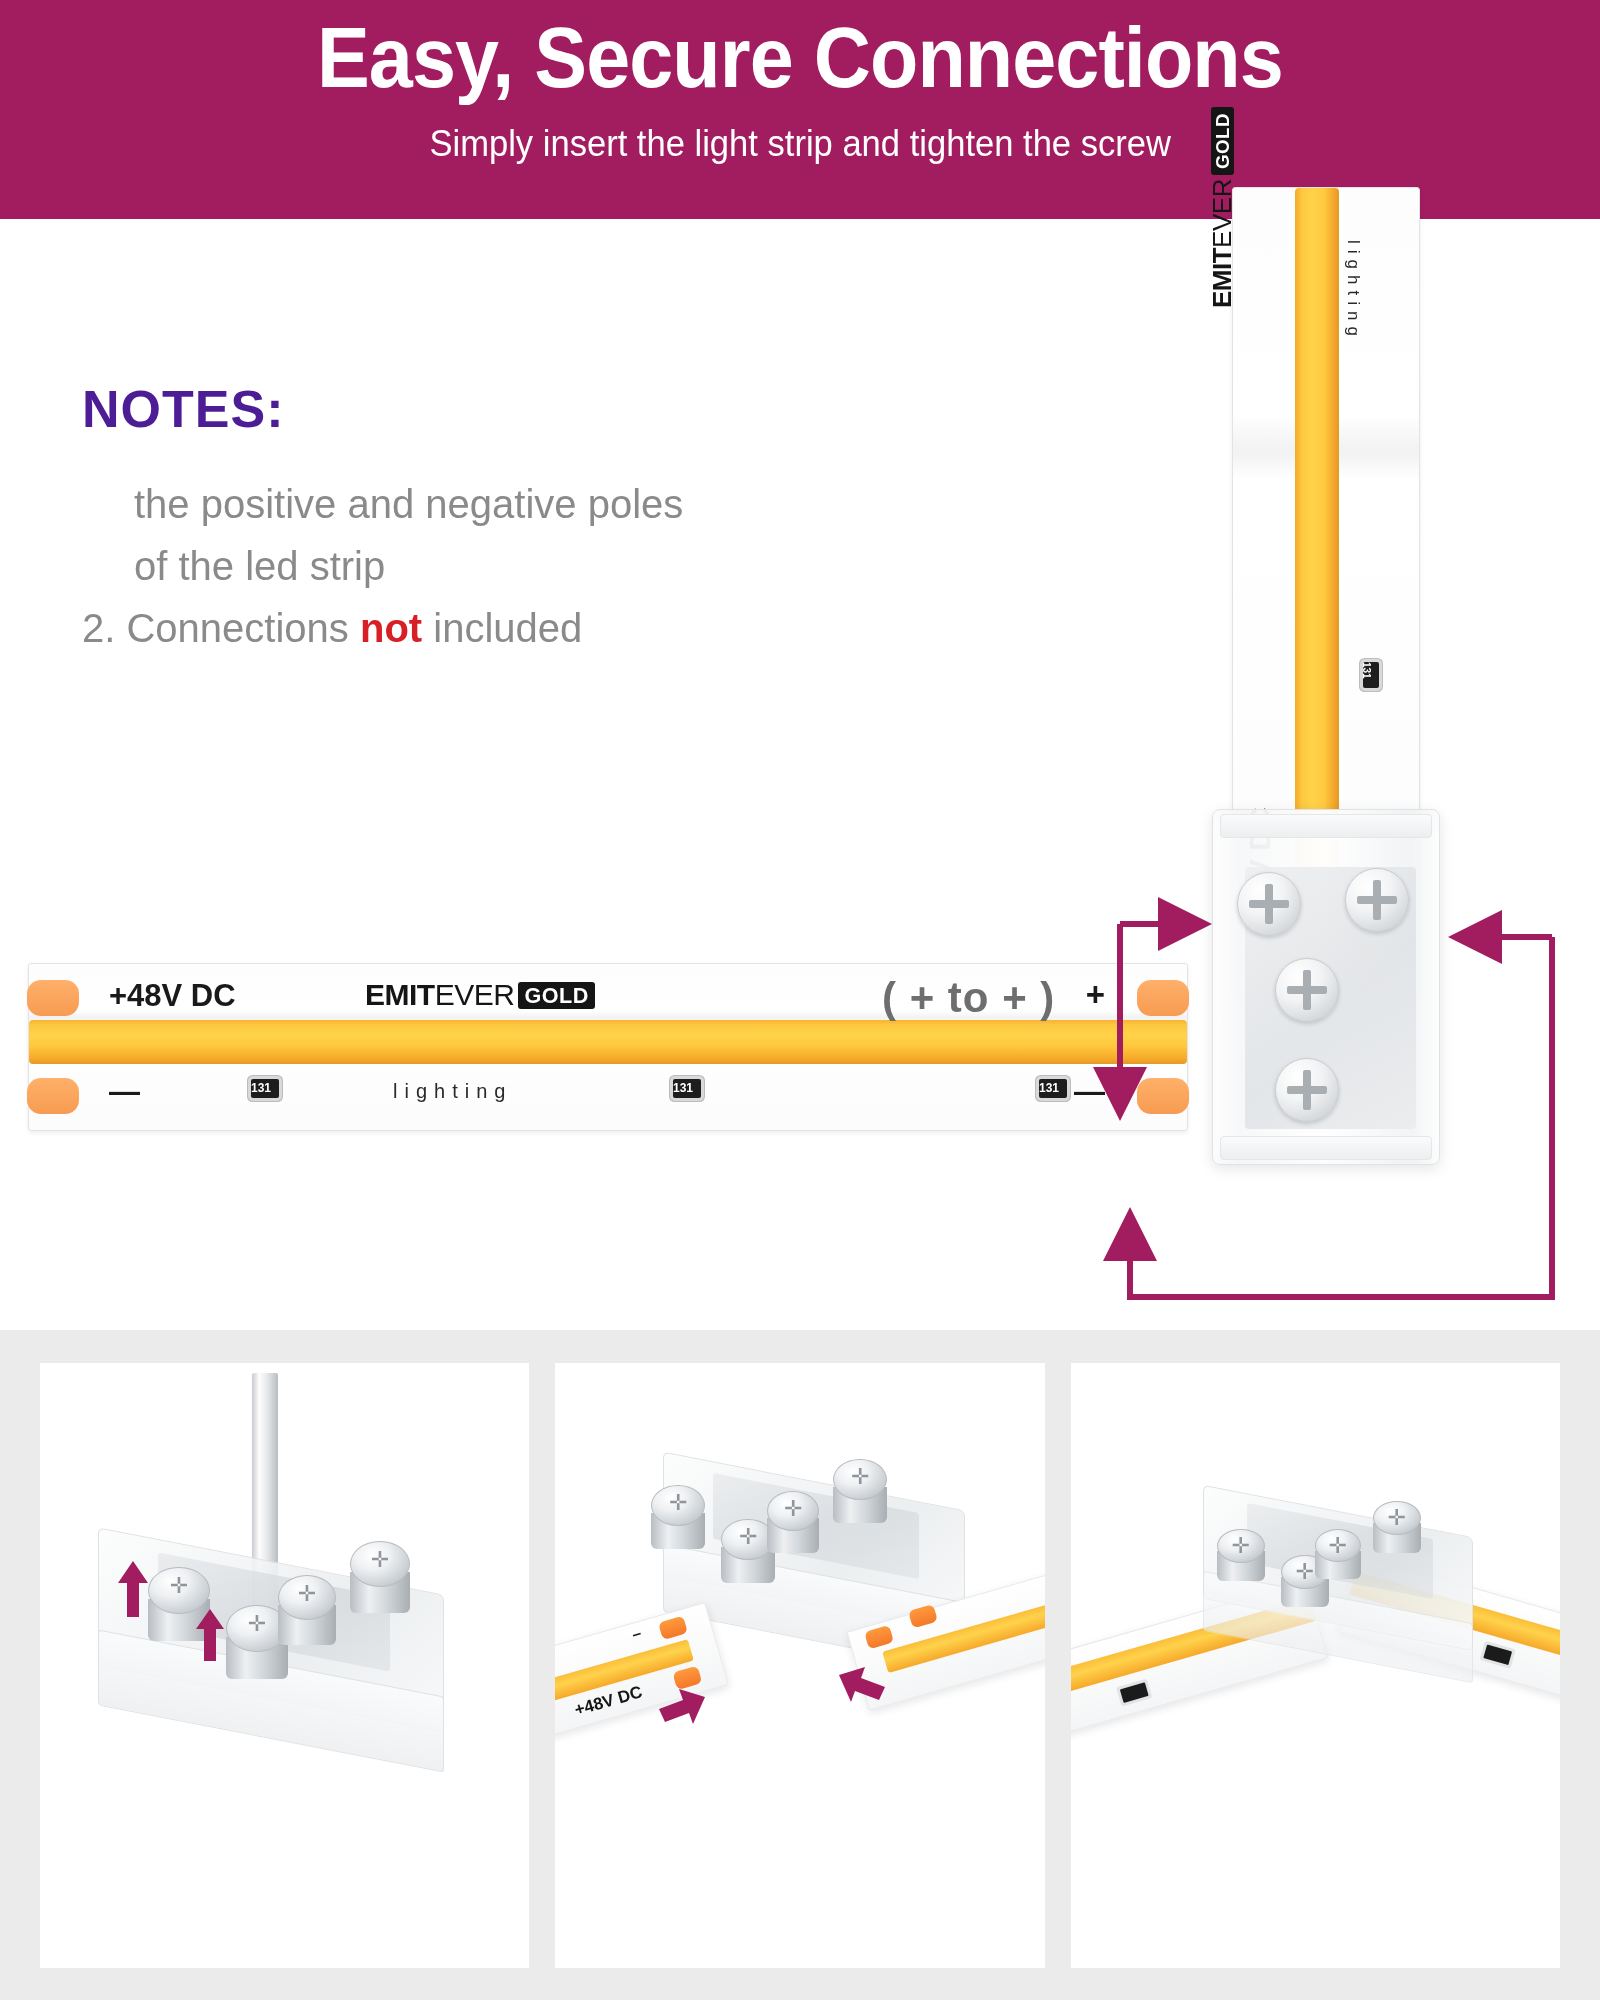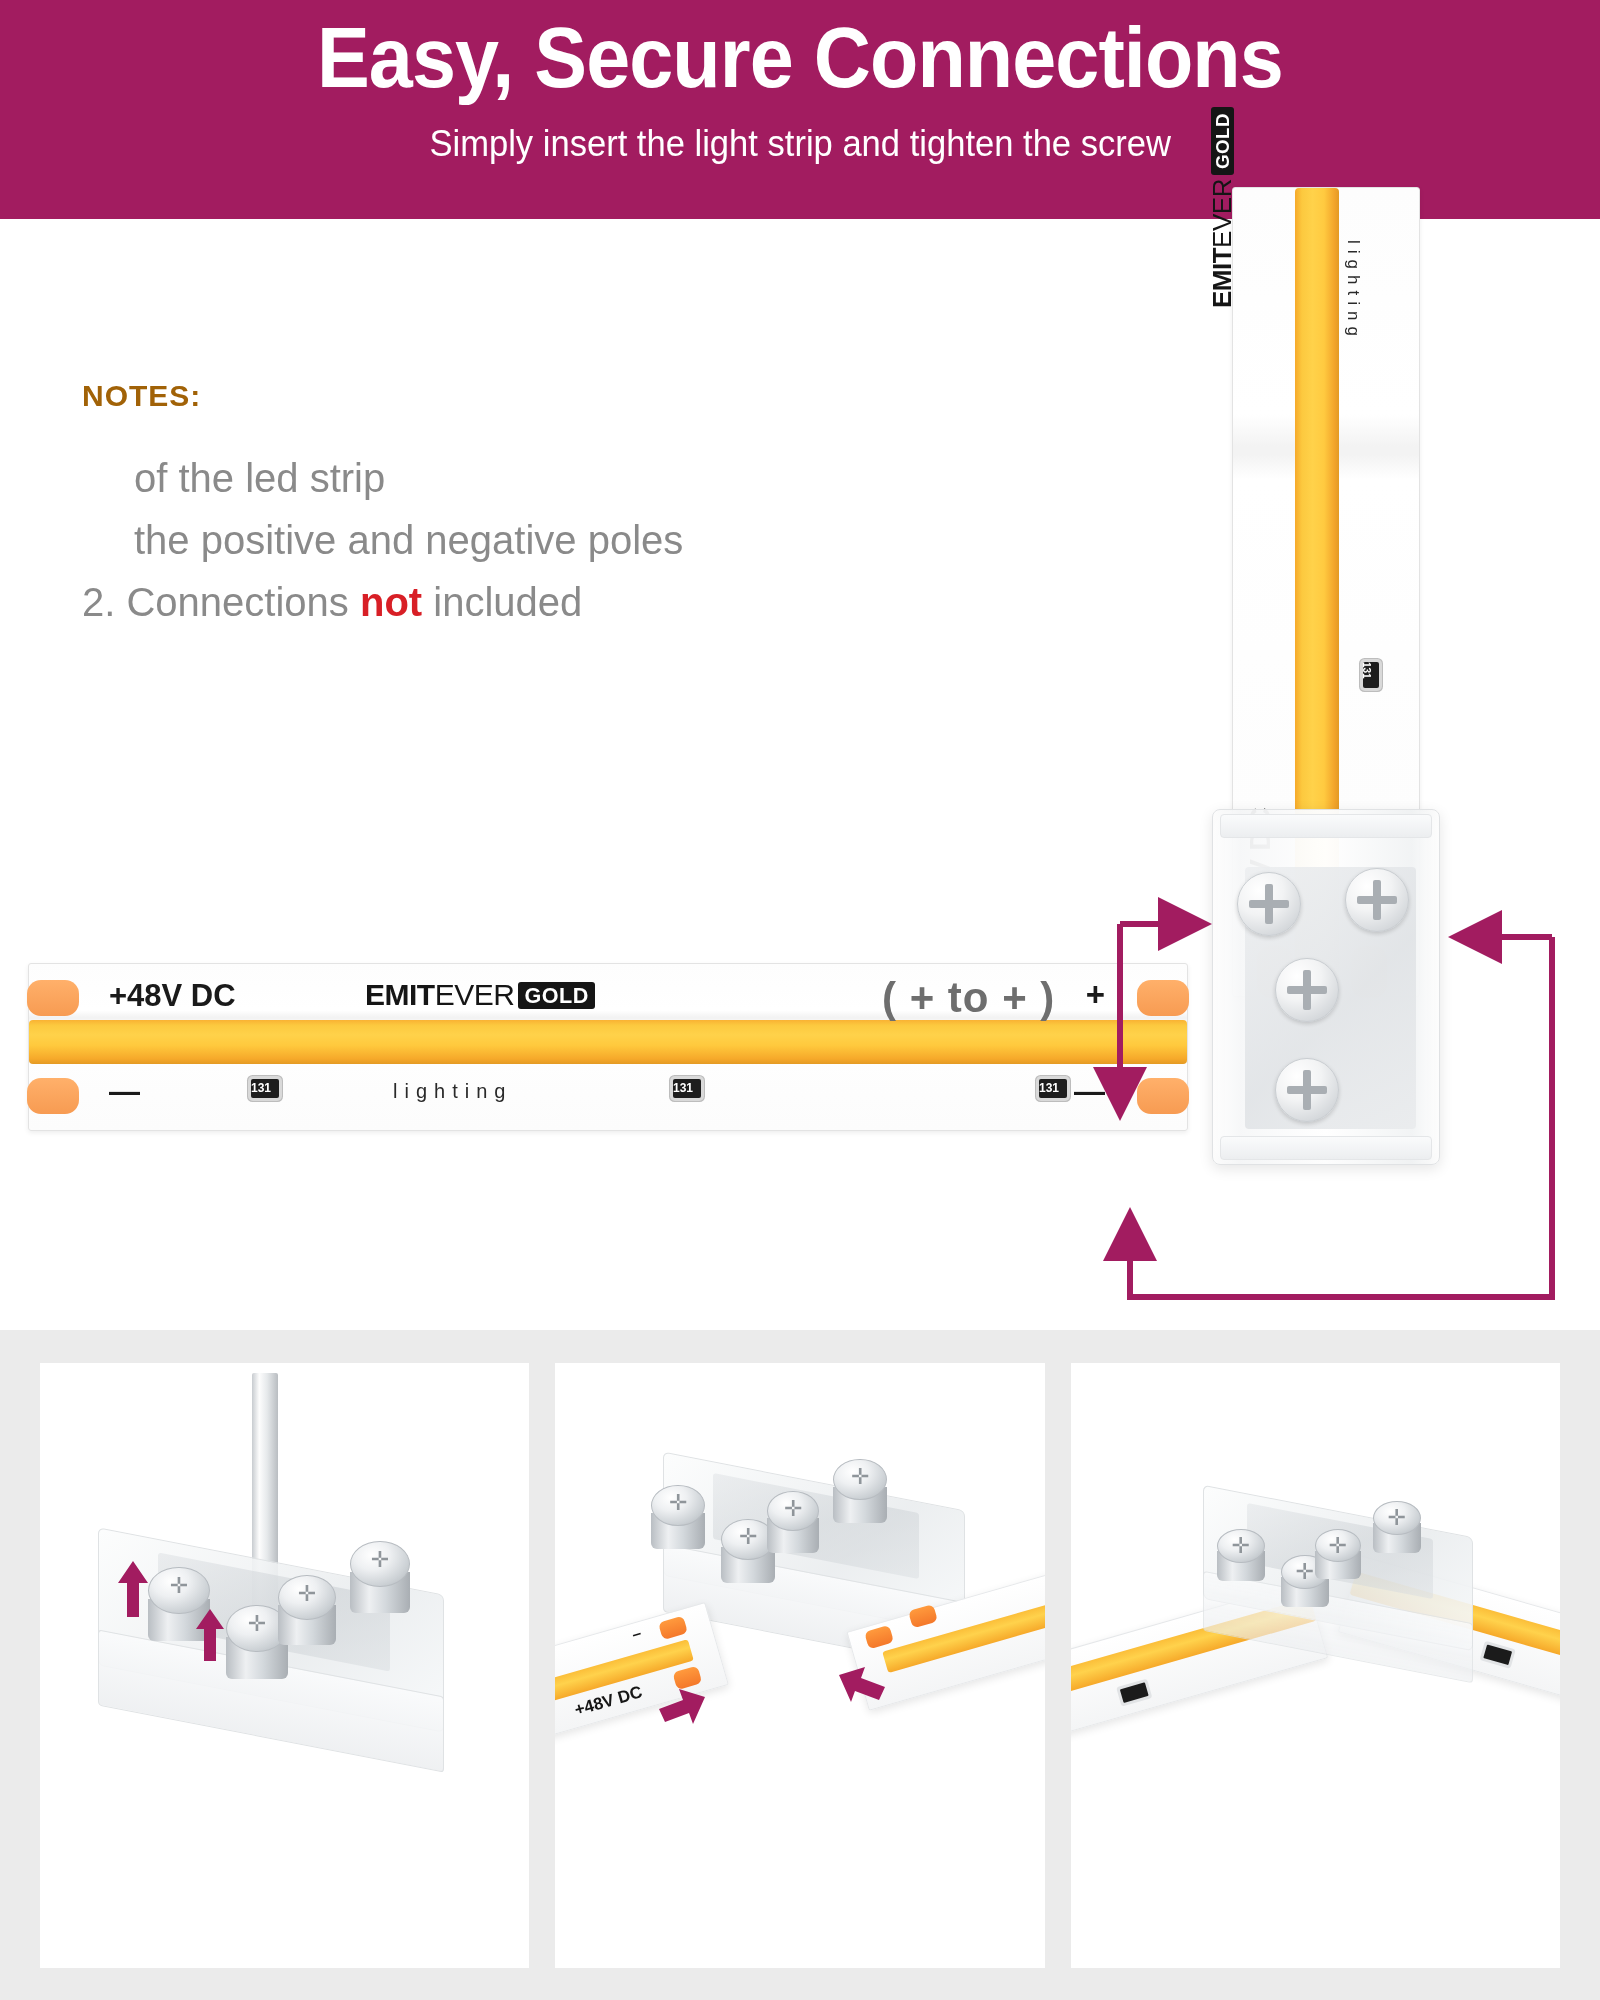--- a/index.html
+++ b/index.html
@@ -63,23 +63,23 @@
   }
 
   
   .notes {
     position: absolute;
     left: 82px;
     top: 160px;
     width: 820px;
   }
   .notes-heading {
-    font-size: 30px;
+    font-size: 52px;
     font-weight: bold;
-    color: #a16207;
+    color: #4c1d95;
     letter-spacing: 1px;
     margin: 0 0 34px 0;
   }
   .note-line {
     font-size: 40px;
     font-weight: 300;
     color: #8a8a8a;
     line-height: 1.55;
     white-space: nowrap;
   }
@@ -358,22 +358,22 @@
 <div class="header">
   <h1 class="header-title">Easy, Secure Connections</h1>
   <div class="header-subtitle">Simply insert the light strip and tighten the screw</div>
 </div>
 
 <div class="diagram">
 
   <div class="notes">
     <div class="notes-heading">NOTES:</div>
 
+    <div class="note-line indent">the positive and negative poles</div>
     <div class="note-line indent">of the led strip</div>
-    <div class="note-line indent">the positive and negative poles</div>
 
     <div class="note-line">
       <span>2.</span>
       <span>Connections </span><span class="note-emph">not</span><span> included</span>
     </div>
   </div>
 
   <div class="strip-h" style="left:1232px; top:-32px; width:188px; height:810px;">
     <div class="cob-bar-v" style="left:62px; width:44px;"></div>
 

